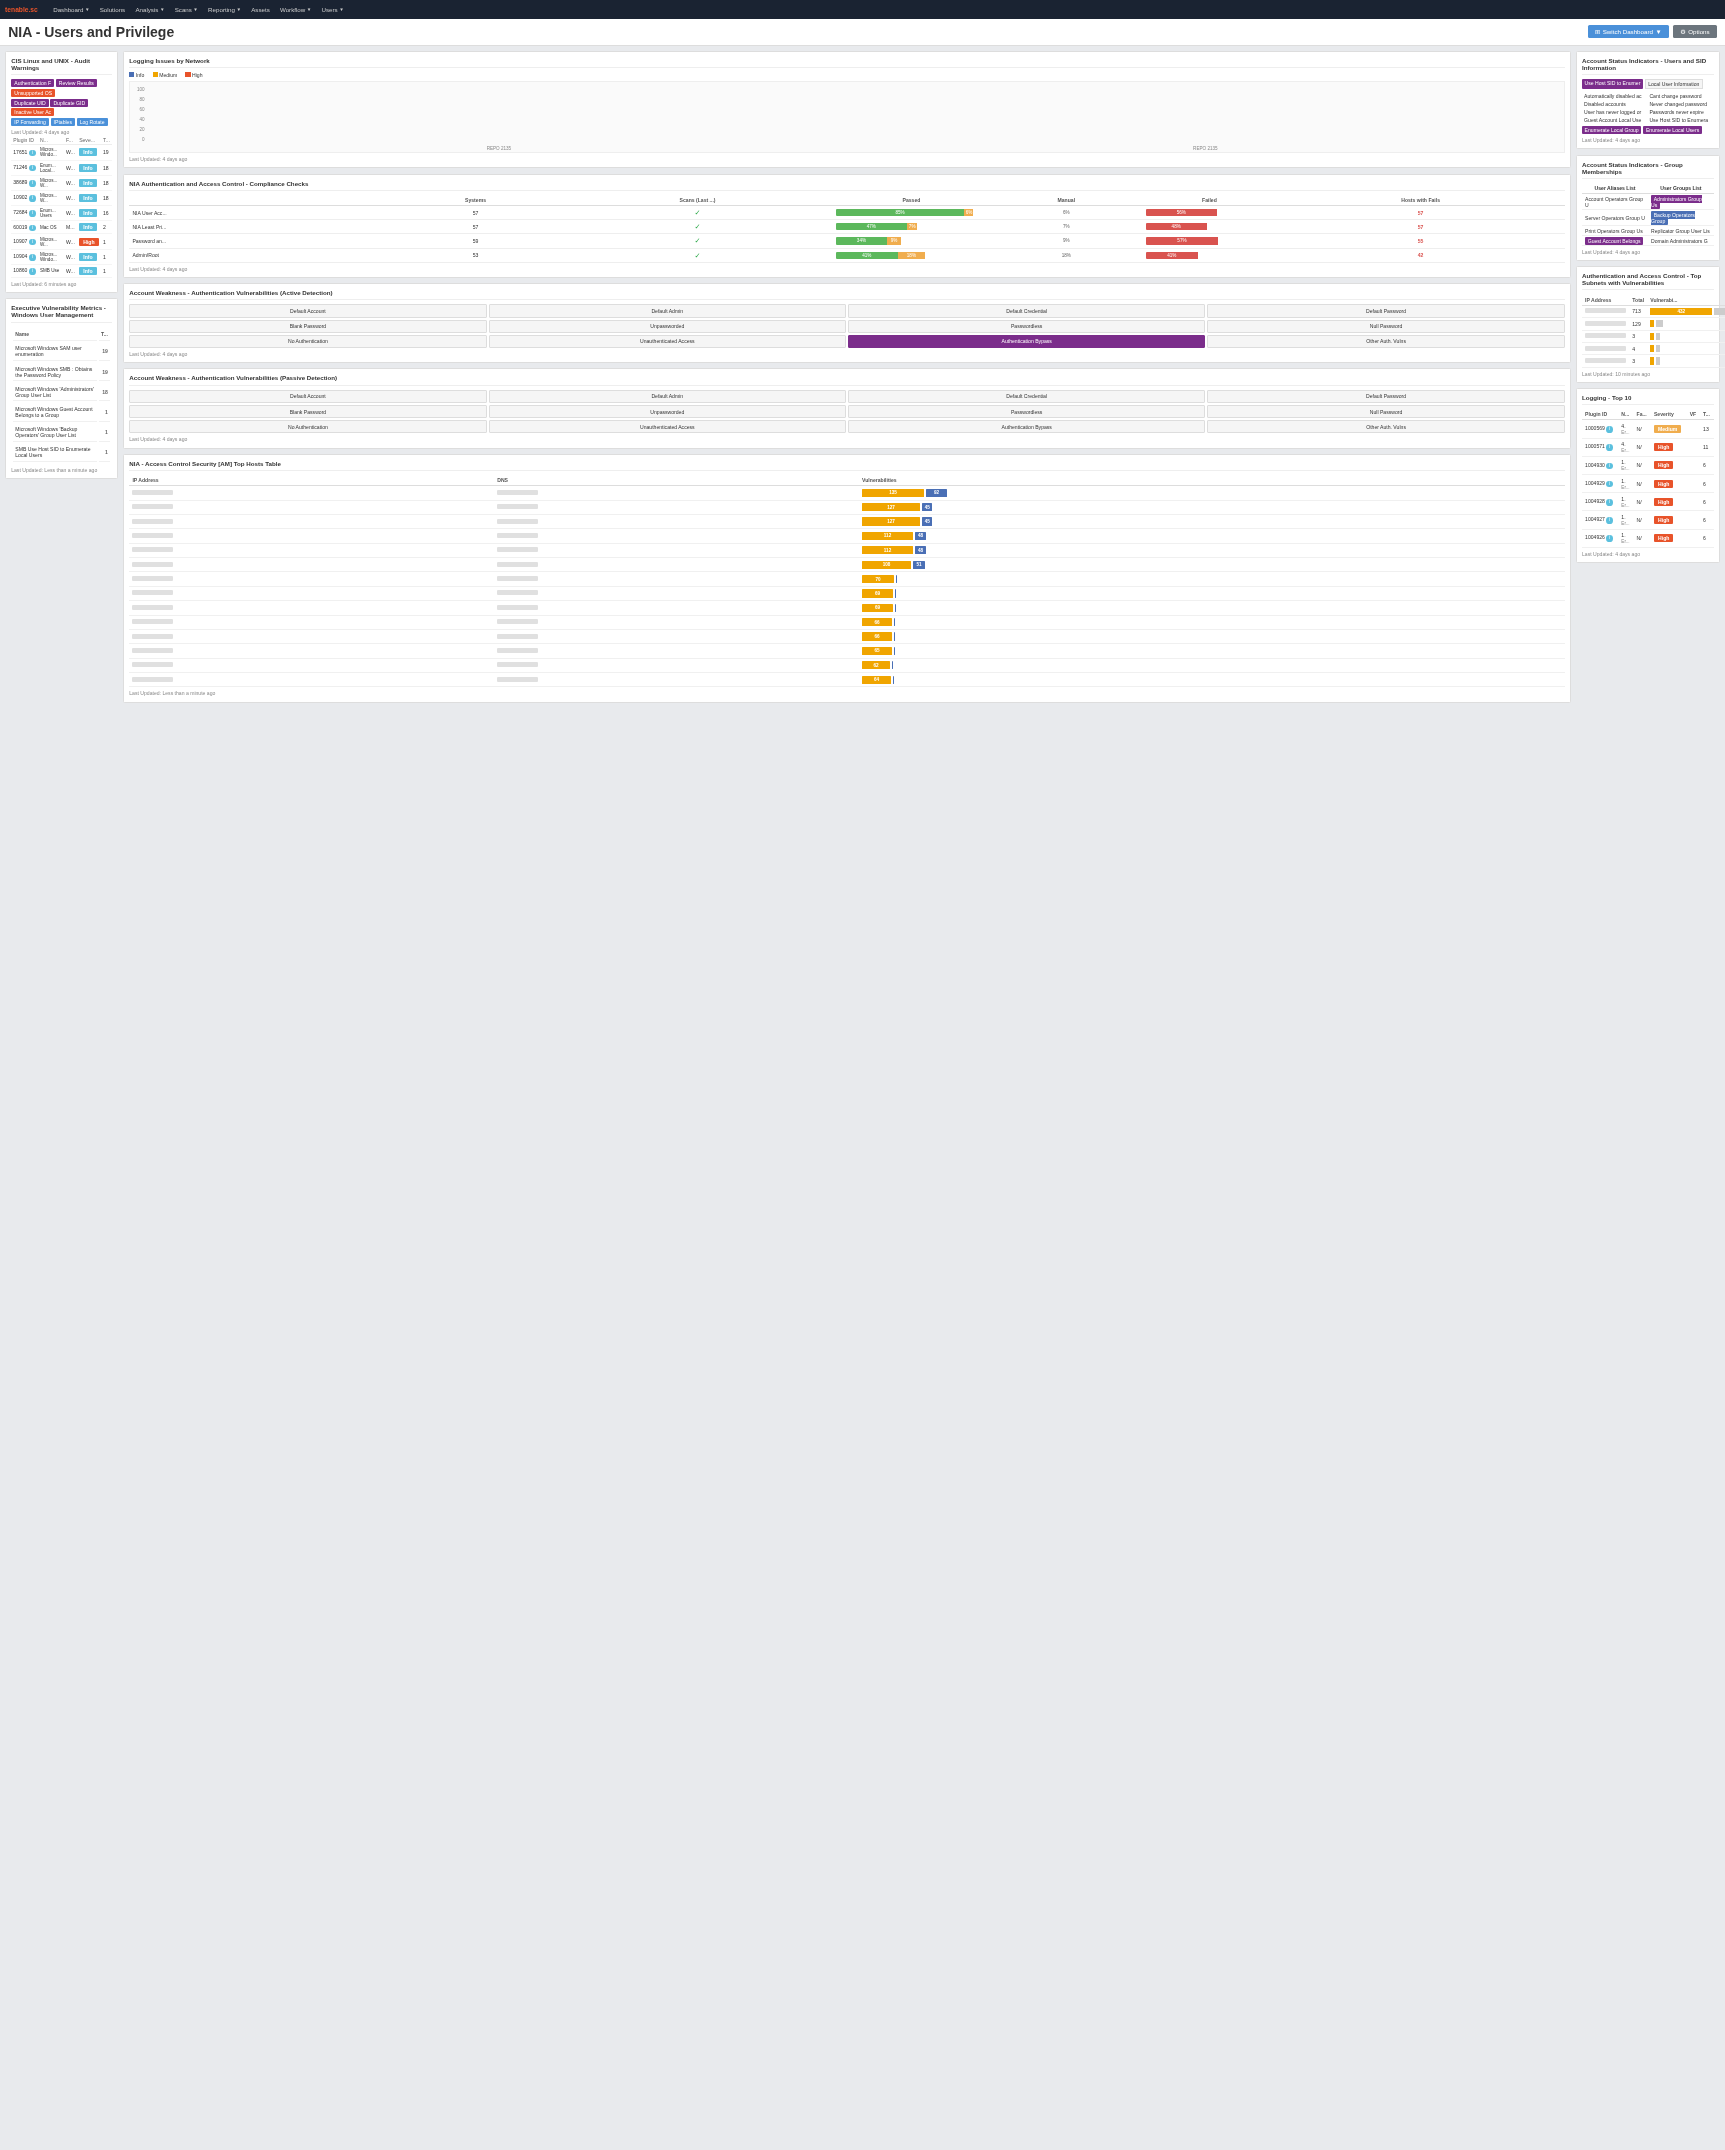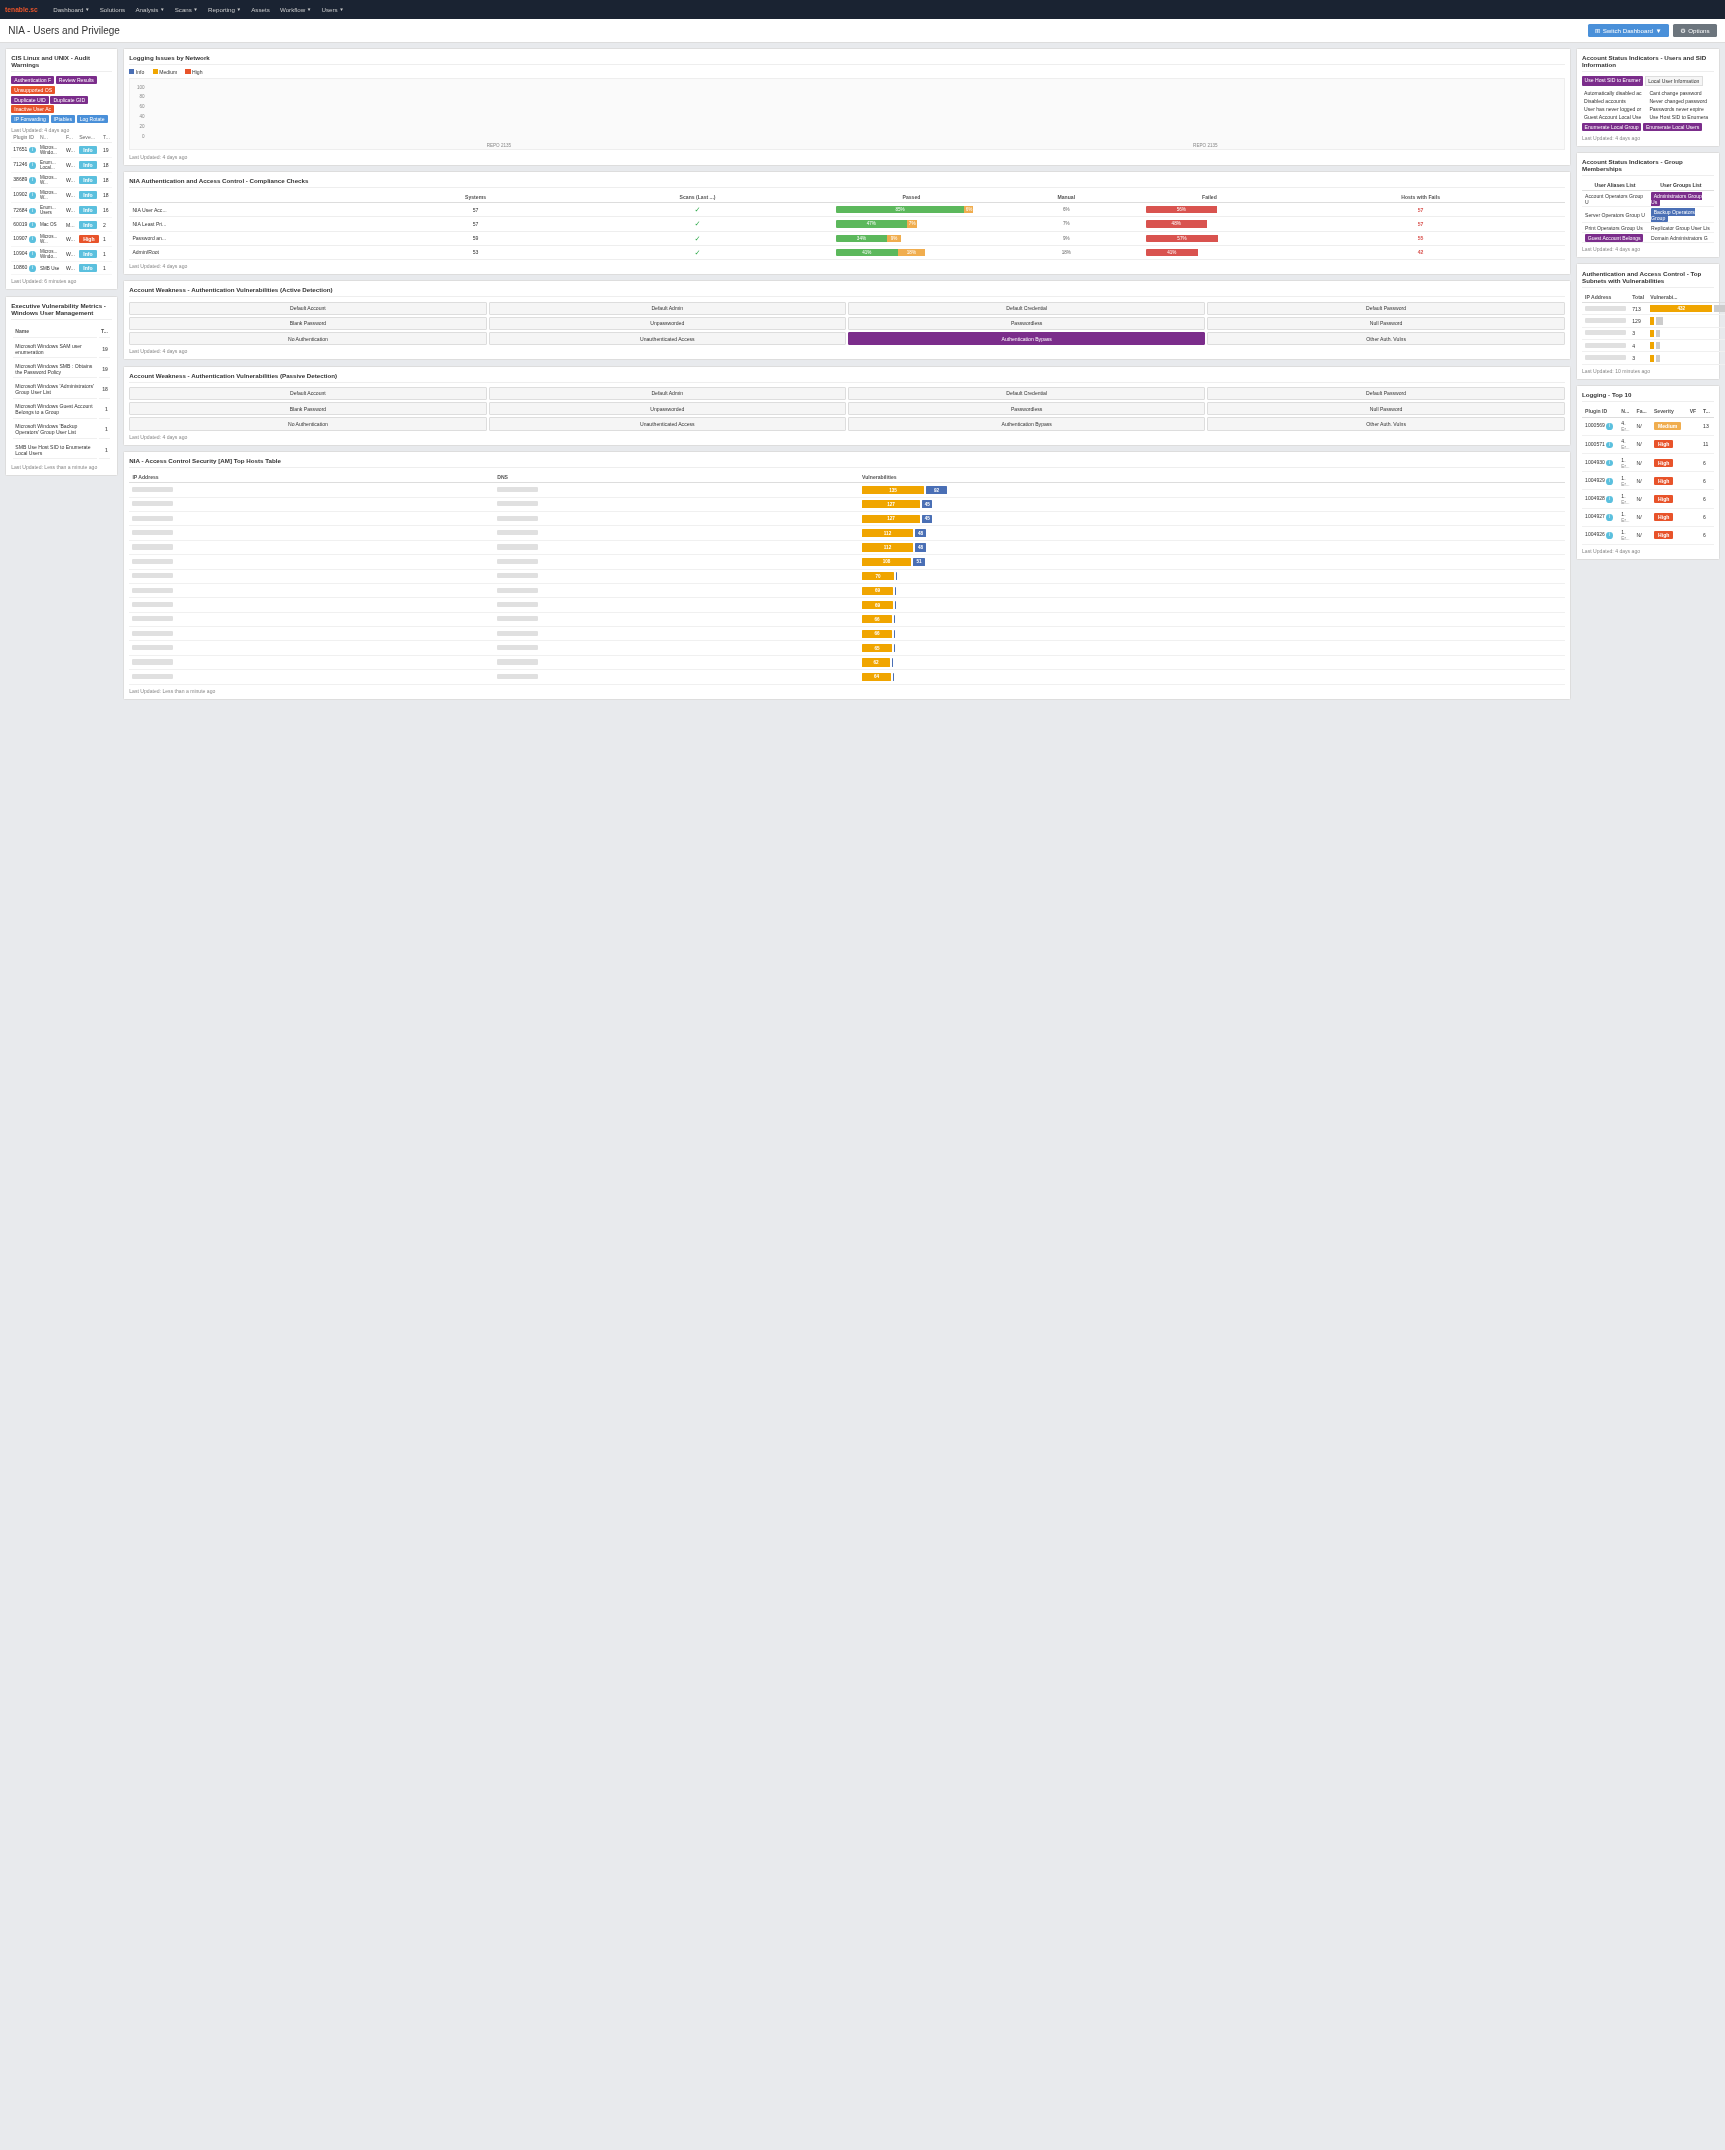--- a/index.html
+++ b/index.html
@@ -6,21 +6,21 @@
     body { font-family: Arial, sans-serif; font-size: 5.7px; background: #f0f2f4; color: #333; }
 
     
     .nav { background: #1a2332; color: #fff; display: flex; align-items: center; padding: 0 5.1px; height: 18.5px; }
     .nav-logo { color: #e8532a; font-weight: bold; font-size: 6.7px; margin-right: 10.3px; }
     .nav-item { color: #ccc; padding: 0 5.1px; font-size: 6.2px; cursor: pointer; height: 18.5px; display: flex; align-items: center; }
     .nav-arrow { font-size: 4.6px; margin-left: 1.5px; }
 
     
     .page-header { background: #fff; padding: 5.1px 8.2px; border-bottom: 0.5px solid #ddd; display: flex; align-items: center; justify-content: space-between; }
-    .page-title { font-size: 10px; font-weight: 400; color: #333; }
+    .page-title { font-size: 14px; font-weight: 700; color: #333; }
     .header-actions { display: flex; gap: 4.1px; }
     .btn-switch { background: #4a90d9; color: #fff; border: none; padding: 3.1px 7.2px; border-radius: 1.5px; cursor: pointer; font-size: 6.2px; display: flex; align-items: center; gap: 2.6px; }
     .btn-options { background: #6c757d; color: #fff; border: none; padding: 3.1px 7.2px; border-radius: 1.5px; cursor: pointer; font-size: 6.2px; display: flex; align-items: center; gap: 2.6px; }
 
     
     .main-container { display: flex; padding: 5.1px; gap: 5.1px; background: #e8eaed; min-height: calc(100vh - 37px); }
     .left-col { width: 113px; flex-shrink: 0; display: flex; flex-direction: column; gap: 5.1px; }
     .mid-col { flex: 1; display: flex; flex-direction: column; gap: 5.1px; }
     .right-col { width: 144px; flex-shrink: 0; display: flex; flex-direction: column; gap: 5.1px; }
 

